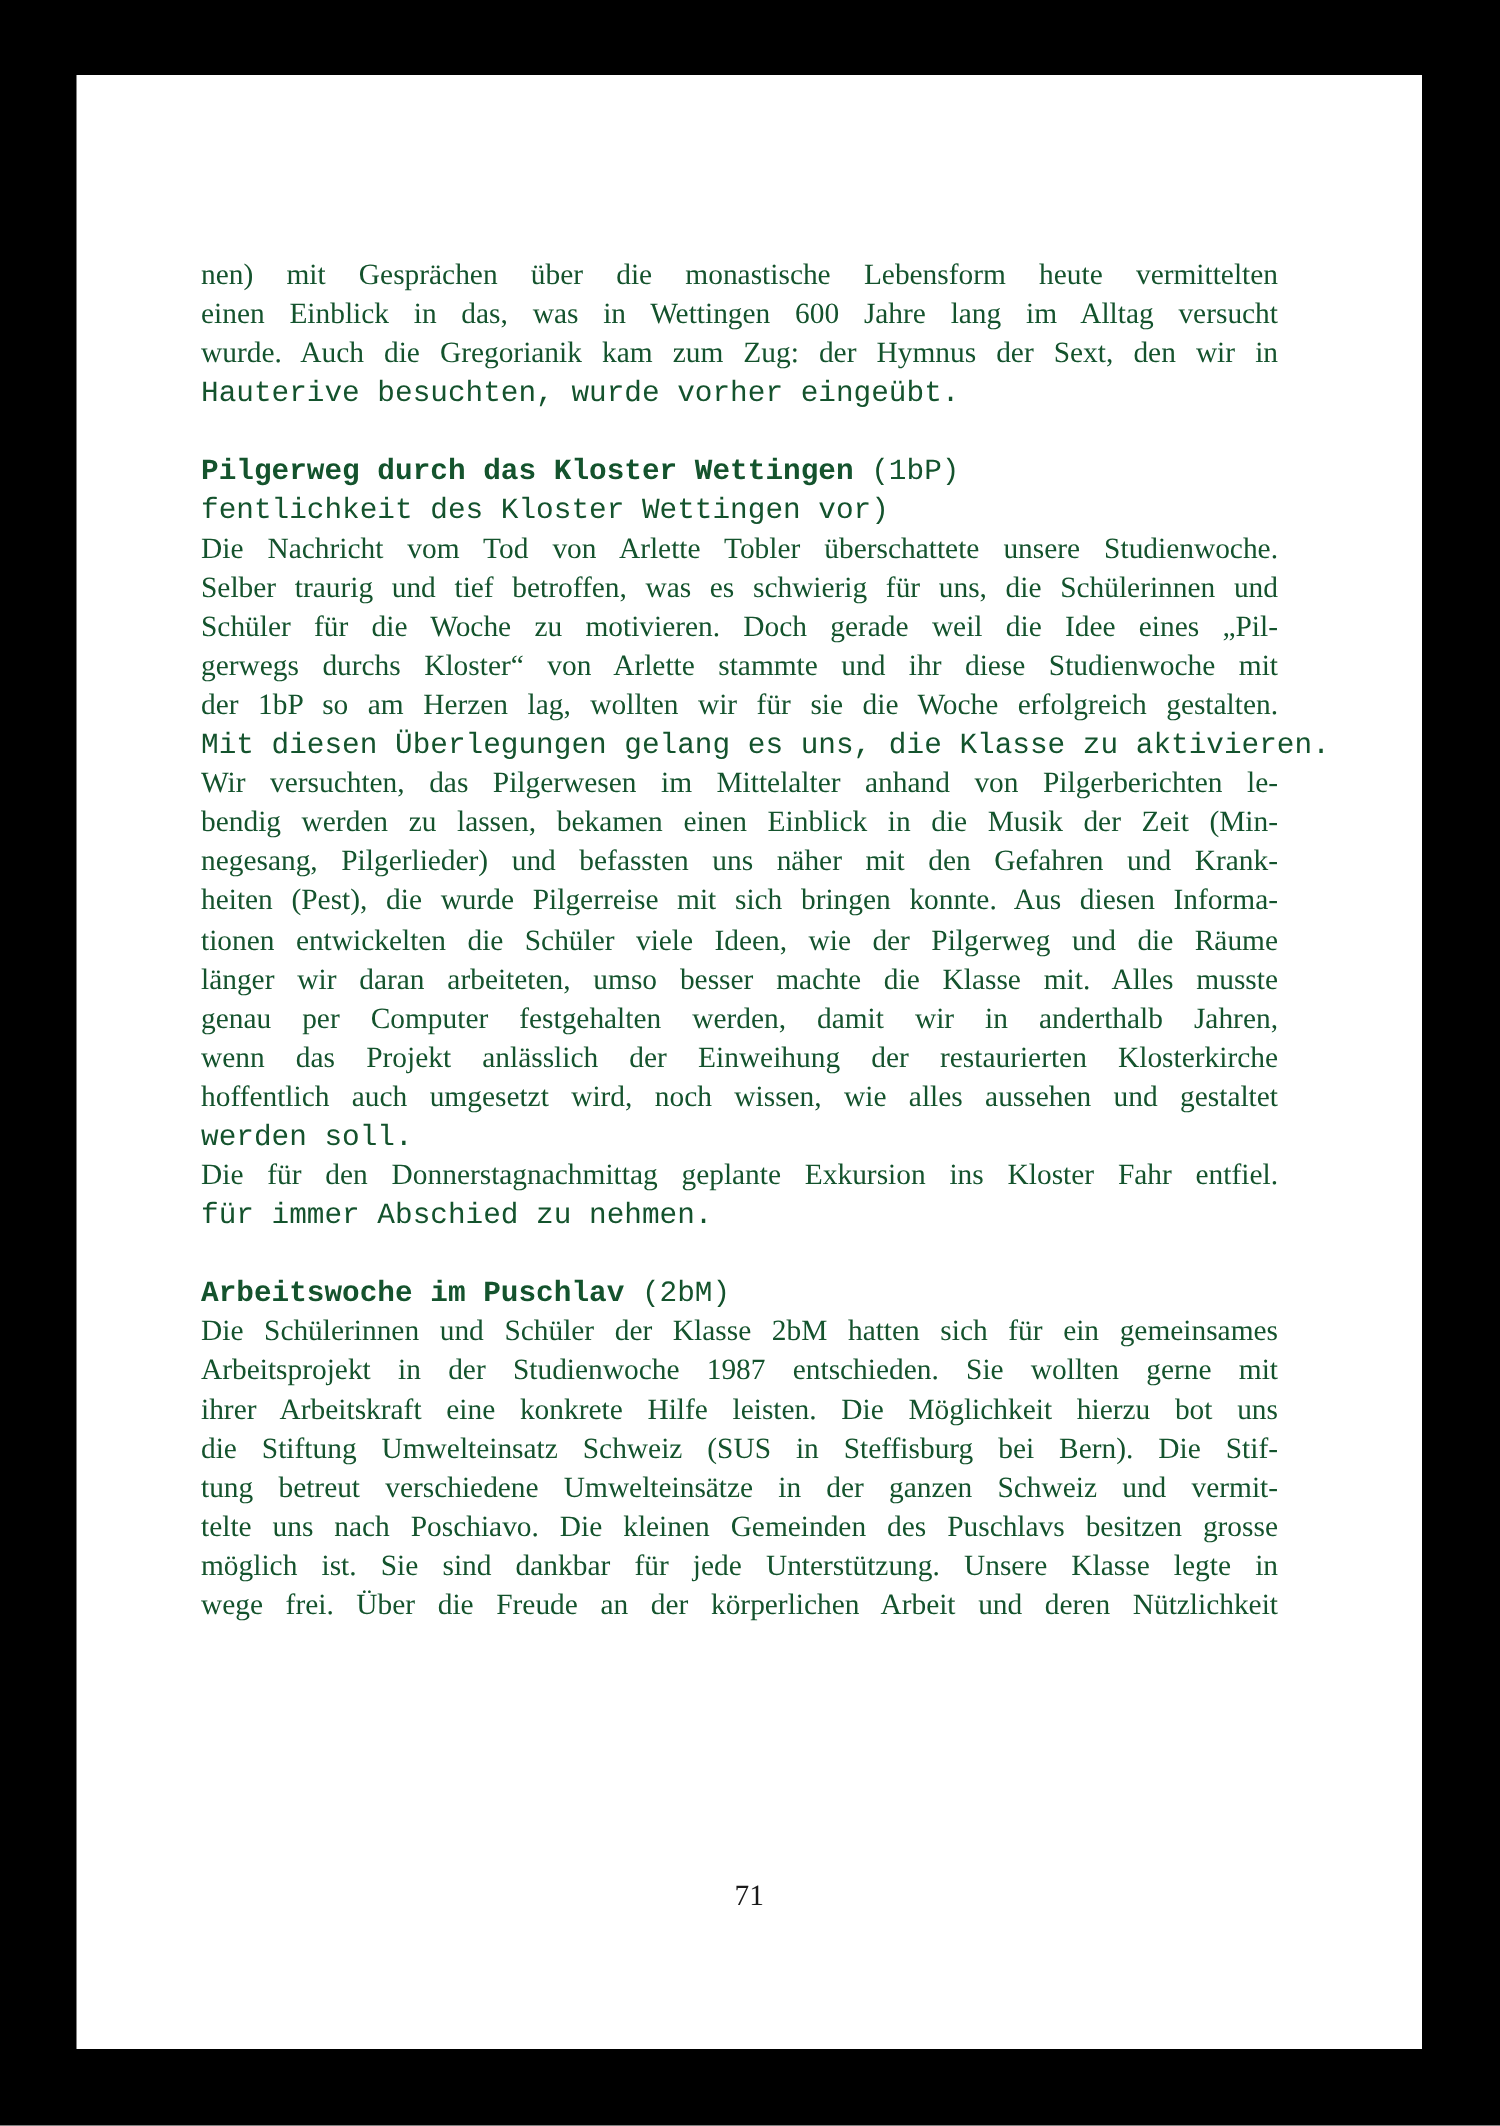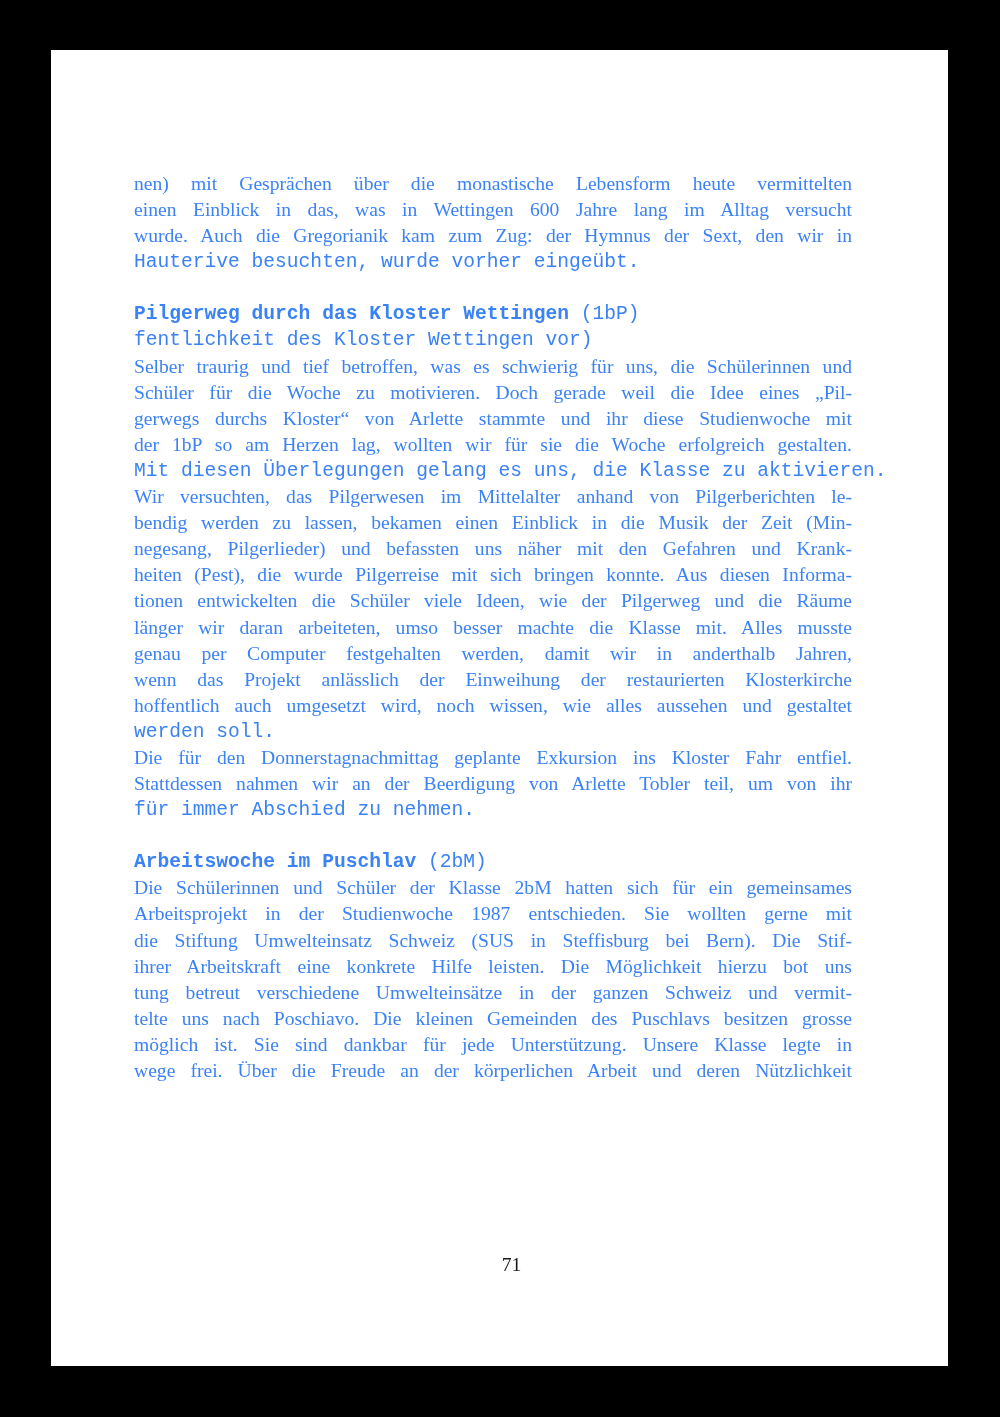--- a/index.html
+++ b/index.html
@@ -16,89 +16,88 @@
     background: #ffffff;
   }
   .text-block {
     position: absolute;
     left: 83px;
     width: 718px;
     top: 121px;
     font-family: "Liberation Serif", serif;
     font-size: 19.6px;
     line-height: 26.1px;
-    color: #3b82f6;
+    color: #14532d;
   }
   .line {
     display: block;
     white-space: nowrap;
     text-align: justify;
     text-align-last: justify;
     height: 26.1px;
   }
   .line.last { text-align-last: left; font-family: Liberation Mono, monospace; }
   .gap { height: 26px; }
   .heading-bold { font-weight: bold; }
   .page-number {
     position: absolute;
     left: 0; width: 897px;
     top: 1204px;
     text-align: center;
     font-family: "Liberation Serif", serif;
     font-size: 19.6px;
     color: #1a1a1a;
-    padding-left: 12px;
   }
 </style>
 </head>
 <body>
 
 <div class="page">
   <div class="text-block">
 
     <div>
       <span class="line">nen) mit Gesprächen über die monastische Lebensform heute vermittelten</span>
       <span class="line">einen Einblick in das, was in Wettingen 600 Jahre lang im Alltag versucht</span>
       <span class="line">wurde. Auch die Gregorianik kam zum Zug: der Hymnus der Sext, den wir in</span>
       <span class="line last">Hauterive besuchten, wurde vorher eingeübt.</span>
     </div>
 
     <div class="gap"></div>
 
     <div>
       <span class="line last"><b class="heading-bold">Pilgerweg durch das Kloster Wettingen</b><span> (1bP)</span></span>
       <span class="line last">fentlichkeit des Kloster Wettingen vor)</span>
+      <span class="line">Die Nachricht vom Tod von Arlette Tobler überschattete unsere Studienwoche.</span>
       <span class="line">Selber traurig und tief betroffen, was es schwierig für uns, die Schülerinnen und</span>
       <span class="line">Schüler für die Woche zu motivieren. Doch gerade weil die Idee eines „Pil-</span>
       <span class="line">gerwegs durchs Kloster“ von Arlette stammte und ihr diese Studienwoche mit</span>
       <span class="line">der 1bP so am Herzen lag, wollten wir für sie die Woche erfolgreich gestalten.</span>
       <span class="line last">Mit diesen Überlegungen gelang es uns, die Klasse zu aktivieren.</span>
       <span class="line">Wir versuchten, das Pilgerwesen im Mittelalter anhand von Pilgerberichten le-</span>
       <span class="line">bendig werden zu lassen, bekamen einen Einblick in die Musik der Zeit (Min-</span>
       <span class="line">negesang, Pilgerlieder) und befassten uns näher mit den Gefahren und Krank-</span>
       <span class="line">heiten (Pest), die wurde Pilgerreise mit sich bringen konnte. Aus diesen Informa-</span>
       <span class="line">tionen entwickelten die Schüler viele Ideen, wie der Pilgerweg und die Räume</span>
       <span class="line">länger wir daran arbeiteten, umso besser machte die Klasse mit. Alles musste</span>
       <span class="line">genau per Computer festgehalten werden, damit wir in anderthalb Jahren,</span>
       <span class="line">wenn das Projekt anlässlich der Einweihung der restaurierten Klosterkirche</span>
       <span class="line">hoffentlich auch umgesetzt wird, noch wissen, wie alles aussehen und gestaltet</span>
       <span class="line last">werden soll.</span>
       <span class="line">Die für den Donnerstagnachmittag geplante Exkursion ins Kloster Fahr entfiel.</span>
-      <span class="line">Stattdessen nahmen wir an der Beerdigung von Arlette Tobler teil, um von ihr</span>
       <span class="line last">für immer Abschied zu nehmen.</span>
     </div>
 
     <div class="gap"></div>
 
     <div>
       <span class="line last"><b class="heading-bold">Arbeitswoche im Puschlav</b><span> (2bM)</span></span>
       <span class="line">Die Schülerinnen und Schüler der Klasse 2bM hatten sich für ein gemeinsames</span>
       <span class="line">Arbeitsprojekt in der Studienwoche 1987 entschieden. Sie wollten gerne mit</span>
+      <span class="line">ihrer Arbeitskraft eine konkrete Hilfe leisten. Die Möglichkeit hierzu bot uns</span>
       <span class="line">die Stiftung Umwelteinsatz Schweiz (SUS in Steffisburg bei Bern). Die Stif-</span>
-      <span class="line">ihrer Arbeitskraft eine konkrete Hilfe leisten. Die Möglichkeit hierzu bot uns</span>
       <span class="line">tung betreut verschiedene Umwelteinsätze in der ganzen Schweiz und vermit-</span>
       <span class="line">telte uns nach Poschiavo. Die kleinen Gemeinden des Puschlavs besitzen grosse</span>
       <span class="line">möglich ist. Sie sind dankbar für jede Unterstützung. Unsere Klasse legte in</span>
       <span class="line">wege frei. Über die Freude an der körperlichen Arbeit und deren Nützlichkeit</span>
     </div>
   </div>
 
   <div class="page-number">71</div>
 </div>
 

